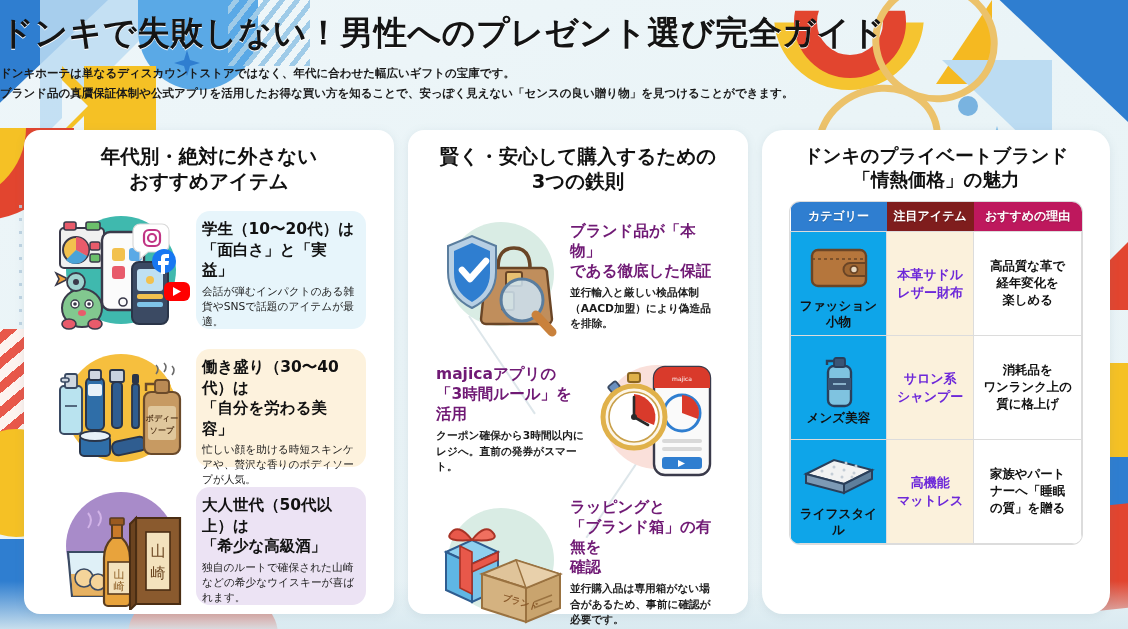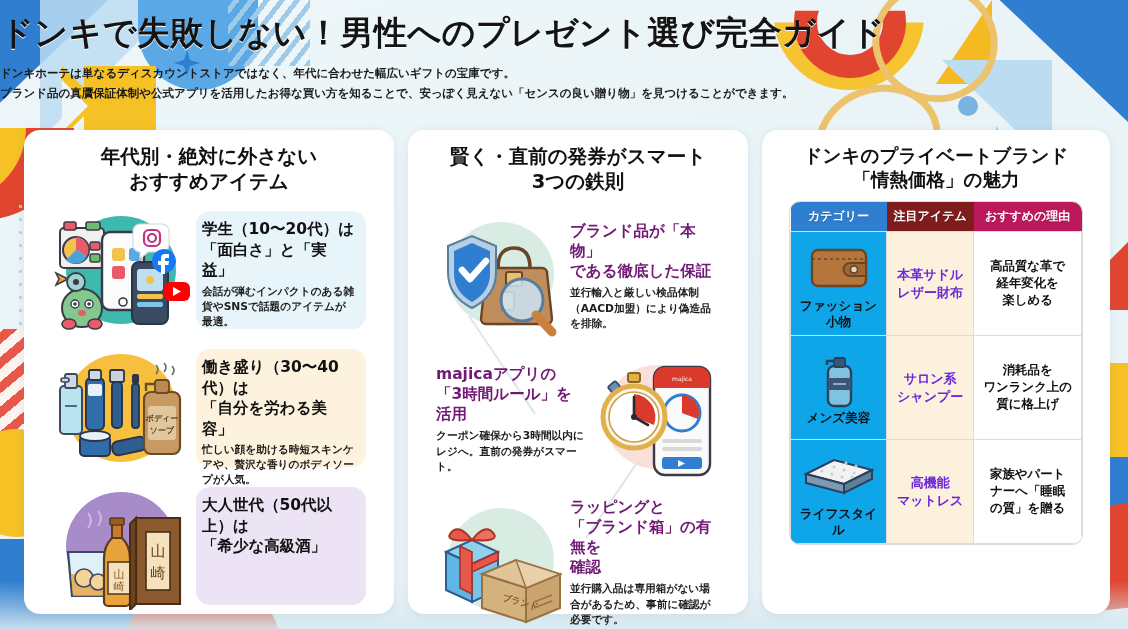--- a/index.html
+++ b/index.html
@@ -88,33 +88,33 @@
   .sub-line { font-size:11.5px; font-weight:700; color:#1a1a1a; line-height:1.75; }
   #subtitle { margin-top:11px; }
 
   
   #columns { position:absolute; top:130px; left:24px; width:1086px; height:484px;
              display:flex; gap:14px; z-index:5; }
   .card { background:#fff; border-radius:16px; box-shadow:0 2px 10px rgba(90,120,140,.13);
           padding:14px 28px 10px; position:relative; }
   .card.c1 { width:370px; }
   .card.c2 { width:340px; }
-  .card.c3 { width:348px; }
+  .card.c3 { width:348px;border-radius:21px; }
 
   .card-title { text-align:center; font-size:19.5px; font-weight:900; color:#111;
                 line-height:1.3; margin-bottom:10px; }
   .card.c3 .card-title { font-size:18.5px; }
 
   
   .age-row { display:flex; align-items:center; gap:4px; margin-bottom:7px; position:relative; height:131px; }
   .age-art { width:140px; height:128px; position:relative; flex:0 0 140px; }
   .art-disc { position:absolute; left:14px; top:10px; width:110px; height:108px; border-radius:50%; }
   .age-text { flex:1; border-radius:14px; padding:8px 10px 8px 6px; height:118px; }
   .age-h { font-size:15.5px; font-weight:900; color:#111; line-height:1.32; }
-  .age-p { font-size:10.7px; font-weight:700; color:#1c1c1c; line-height:1.42; margin-top:3px; }
+  .age-p { font-size:10.7px; font-weight:400; color:#1c1c1c; line-height:1.42; margin-top:3px; }
 
   .r1 .art-disc { background:#3fb9ae; }
   .r1 .age-text { background:#e7f5fb; }
   .r2 .art-disc { background:#f6bf3e; }
   .r2 .age-text { background:#fdf2dd; }
   .r3 .art-disc { background:#a88bc9; }
   .r3 .age-text { background:#ece3f4; }
 
   
   .rule-row { display:flex; align-items:center; gap:6px; height:143px; position:relative; }
@@ -334,27 +334,28 @@
             <path d="M84 36 h44 v86 h-44 z" fill="#8a5a2e" stroke="#4a2d13" stroke-width="2.2"></path>
             <path d="M84 36 l-6 6 v86 l6 -6 z" fill="#6b431f" stroke="#4a2d13" stroke-width="2"></path>
             <rect x="94" y="50" width="24" height="58" fill="#f3e2bd" stroke="#4a2d13" stroke-width="1.6"></rect>
             <text x="106" y="74" font-size="15" text-anchor="middle" fill="#6a4520" font-family="DejaVu Sans">山</text>
             <text x="106" y="96" font-size="15" text-anchor="middle" fill="#6a4520" font-family="DejaVu Sans">崎</text>
           </svg>
         </div>
         <div class="age-text">
           <div class="age-h">大人世代（50代以上）は</div>
           <div class="age-h">「希少な高級酒」</div>
+          <div class="age-p">独自のルートで確保された山崎などの希少なウイスキーが喜ばれます。</div>
         </div>
       </div>
     </div>
 
     <div class="card c2">
       <div class="card-title">
-        <div>賢く・直前の発券がスマート</div>
+        <div>賢く・安心して購入するための</div>
         <div>3つの鉄則</div>
       </div>
 
       <div class="connector" style="left:60px;top:186px;height:118px;transform:rotate(-34deg);transform-origin:top center;"></div>
       <div class="connector" style="left:250px;top:300px;height:130px;transform:rotate(34deg);transform-origin:top center;"></div>
 
       <div class="rule-row m1">
         <div class="rule-art">
           <div class="rule-disc"></div>
           <svg width="128" height="132" viewBox="0 0 128 132" style="position:absolute;left:0;top:0">

